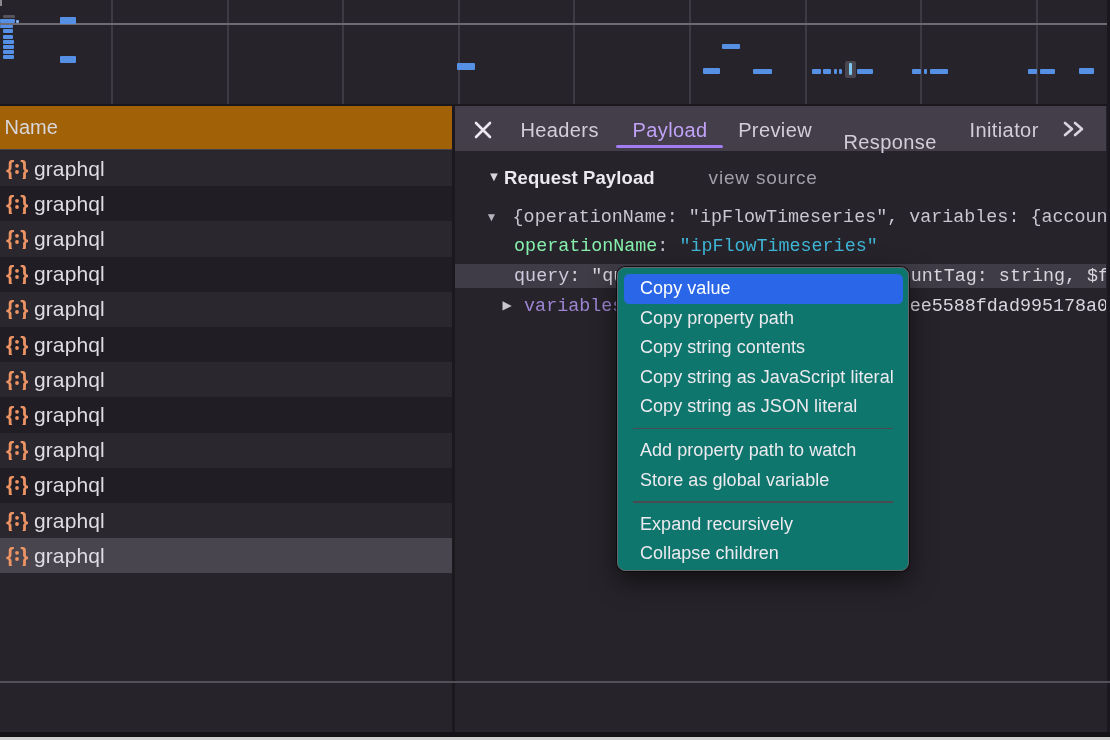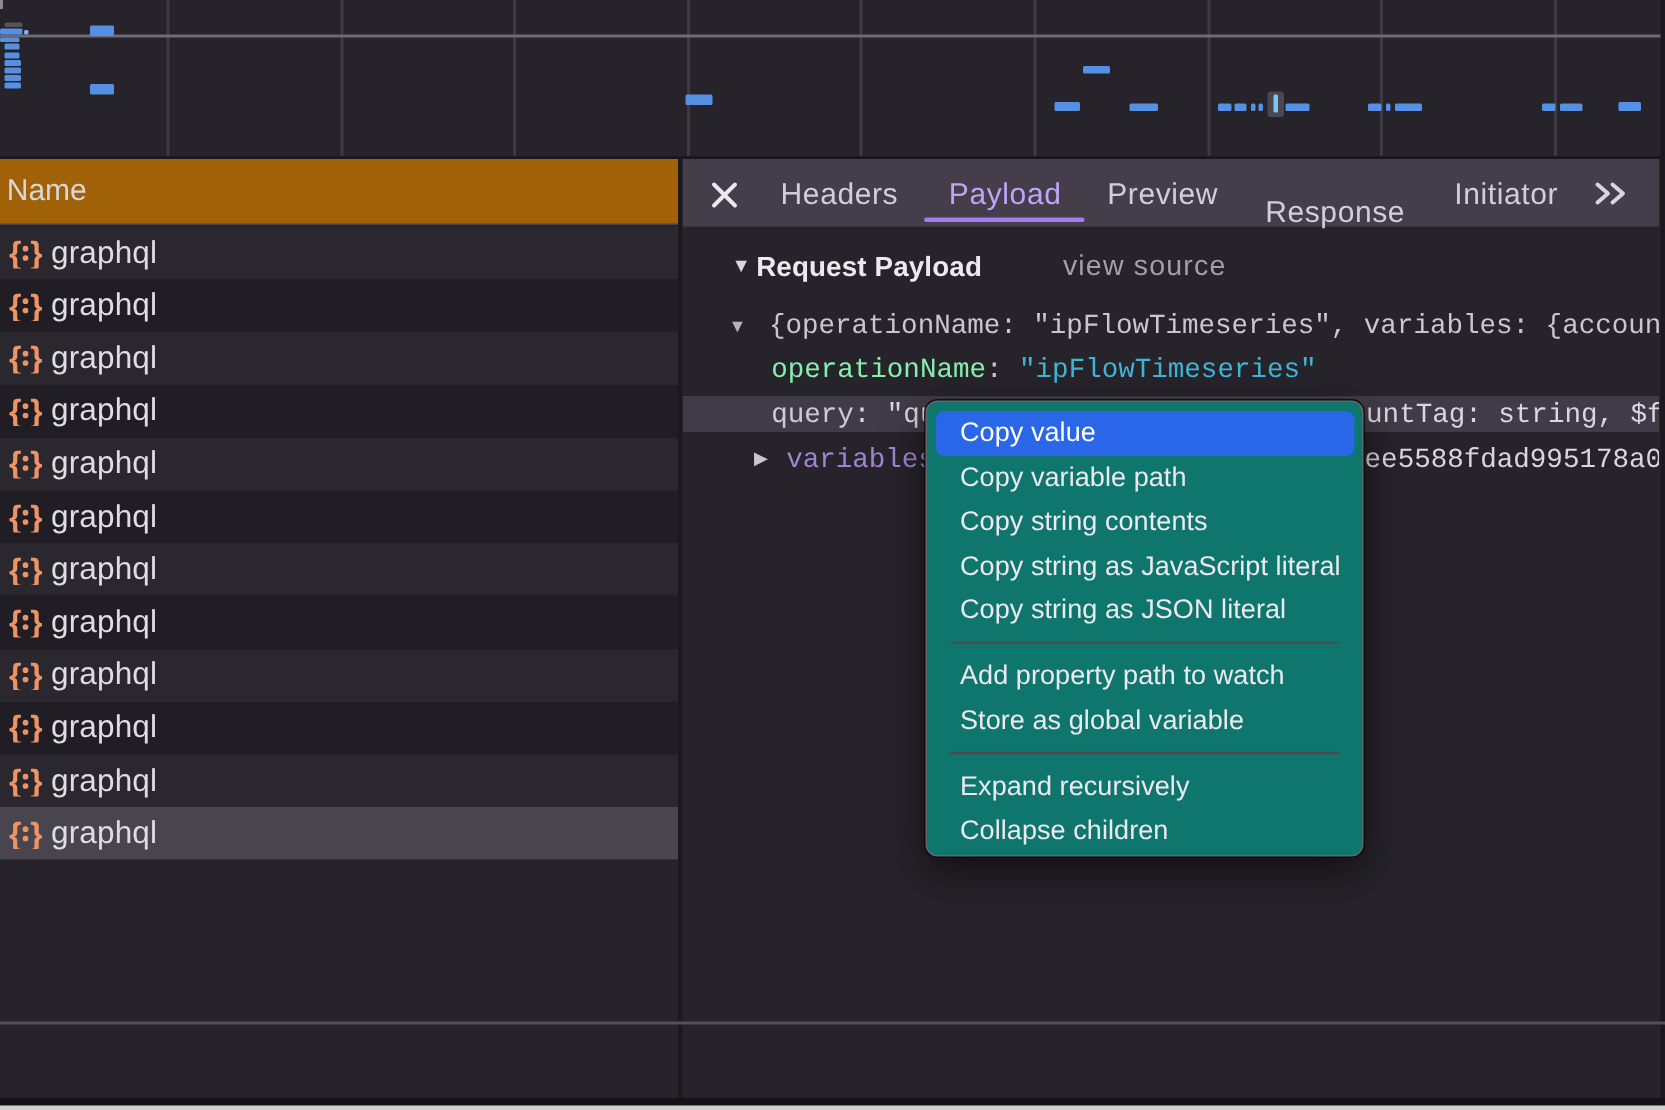--- a/index.html
+++ b/index.html
@@ -221,21 +221,21 @@
 
   <div class="abs" style="left:0;top:681px;width:1110px;height:1.8px;background:#53505a;"></div>
 
   <div class="abs" style="left:0;top:731.5px;width:1110px;height:5.3px;background:#141217;"></div>
   <div class="abs" style="left:0;top:736.8px;width:1110px;height:3.2px;background:#cfcfcf;"></div>
 
   <div class="abs" id="menu" style="left:617px;top:267px;width:292px;height:304.3px;background:#0f766e;border-radius:8px;
        box-sizing:border-box;border:1.4px solid #66646b;box-shadow:0 0 0 1px rgba(10,10,12,.85),0 10px 26px rgba(0,0,0,.55);
        padding-top:6px;">
     <div class="mitem" style="background:#2966e8;border-radius:5.5px;margin:0 5.5px;padding-left:16.5px;color:#ffffff;">Copy value</div>
-    <div class="mitem">Copy variable path</div>
+    <div class="mitem">Copy property path</div>
     <div class="mitem">Copy string contents</div>
     <div class="mitem">Copy string as JavaScript literal</div>
     <div class="mitem">Copy string as JSON literal</div>
     <div class="msep">
         <div></div>
       </div>
     <div class="mitem">Add property path to watch</div>
     <div class="mitem">Store as global variable</div>
     <div class="msep">
         <div></div>

